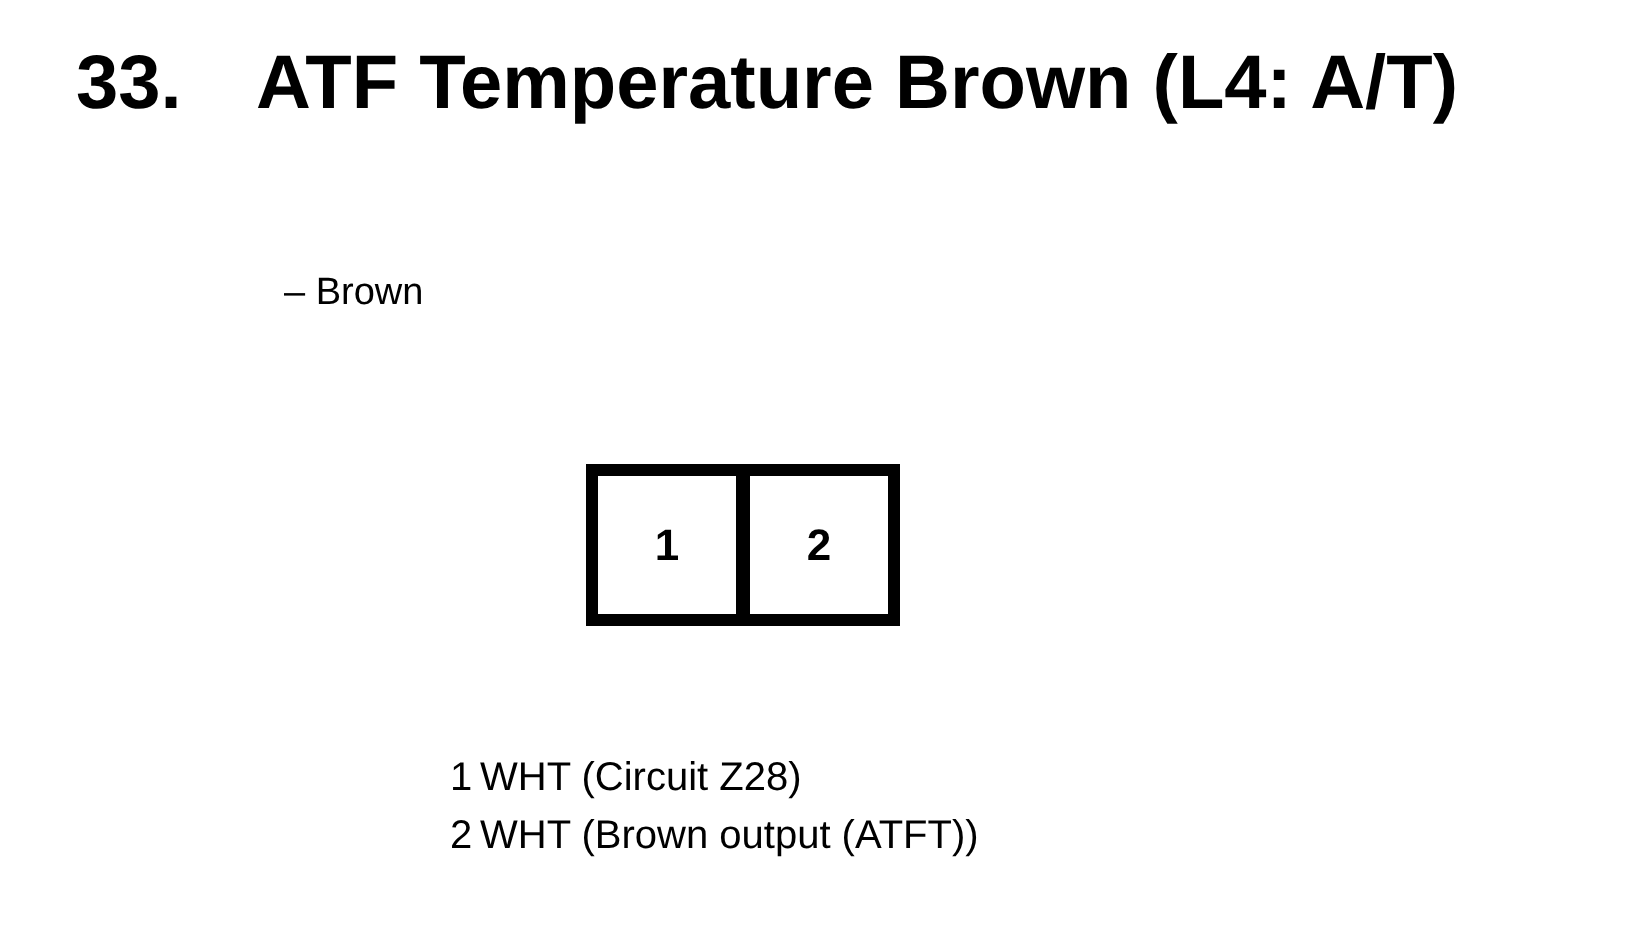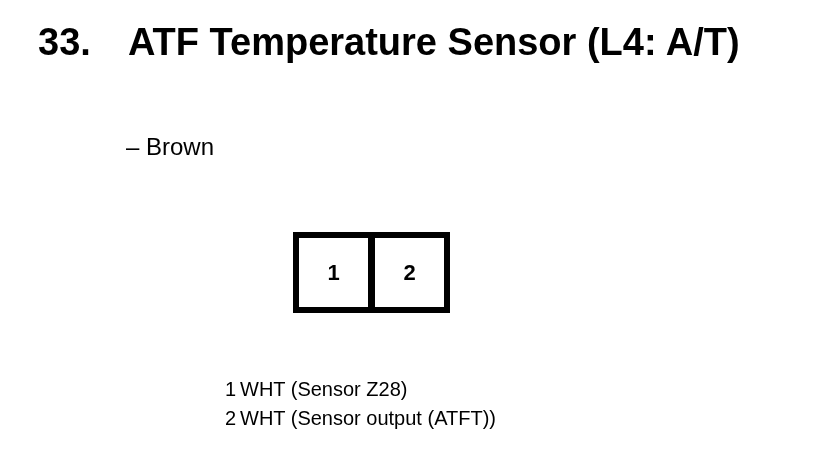--- a/index.html
+++ b/index.html
@@ -23,23 +23,23 @@
     font-size: 38px;
     line-height: 40px;
     white-space: nowrap;
   }
   .item-number {
     width: 90px;
     flex: 0 0 90px;
   }
   .notes {
     position: absolute;
-    left: 126px;
+    left: 142px;
     top: 77px;
-    font-size: 24px;
+    font-size: 19px;
     line-height: 28px;
     white-space: pre;
   }
   .connector {
     position: absolute;
     left: 293px;
     top: 232px;
     width: 157px;
     height: 81px;
     border: 6px solid #000000;
@@ -72,36 +72,36 @@
     flex: 0 0 15px;
   }
 </style>
 </head>
 <body>
 
 <div class="page">
 
   <div class="header">
     <div class="item-number">33.</div>
-    <div class="title">ATF Temperature Sensor (L4: A/T)</div>
+    <div class="title">ATF Temperature Brown (L4: A/T)</div>
   </div>
 
   <div class="notes">
     <div class="note-line">– Brown</div>
   </div>
 
   <div class="connector">
     <div class="cavity first">1</div>
     <div class="cavity">2</div>
   </div>
 
   <div class="pin-list">
     <div class="pin-row">
       <span class="pin-num">1</span>
-      <span class="pin-desc">WHT (Sensor Z28)</span>
+      <span class="pin-desc">WHT (Circuit Z28)</span>
     </div>
     <div class="pin-row">
       <span class="pin-num">2</span>
-      <span class="pin-desc">WHT (Sensor output (ATFT))</span>
+      <span class="pin-desc">WHT (Brown output (ATFT))</span>
     </div>
   </div>
 
 </div>
 
 </body></html>

